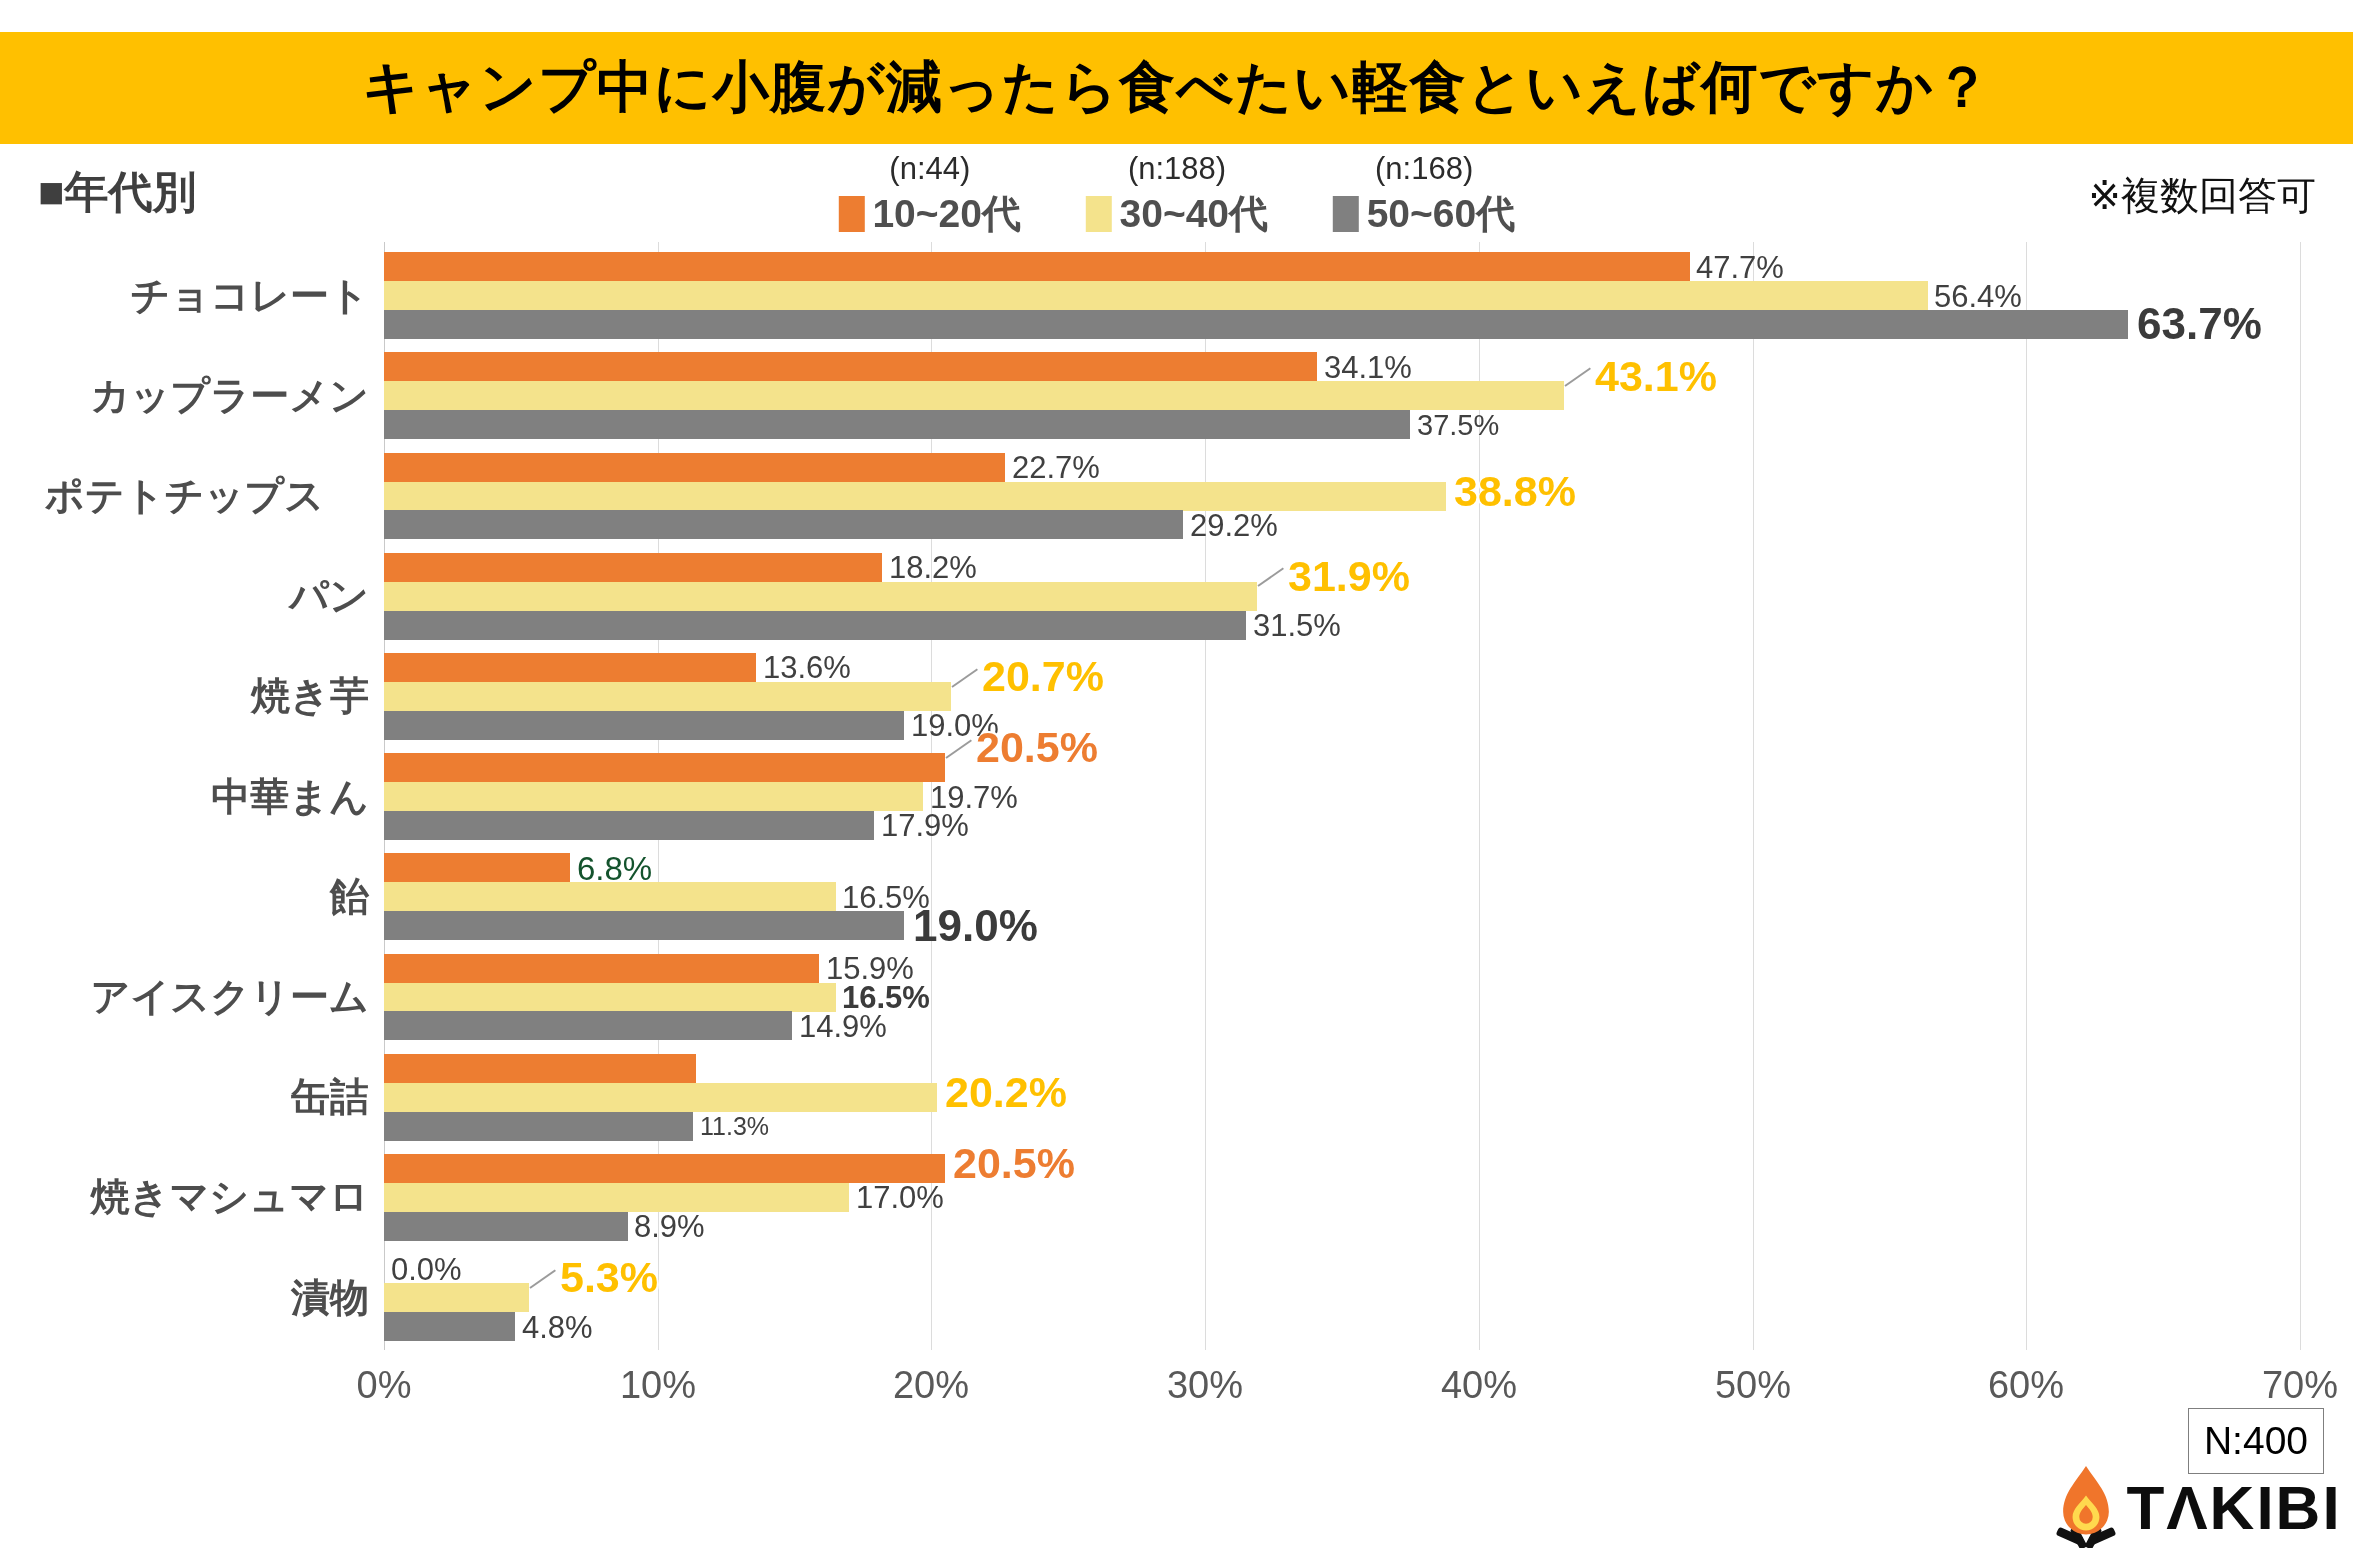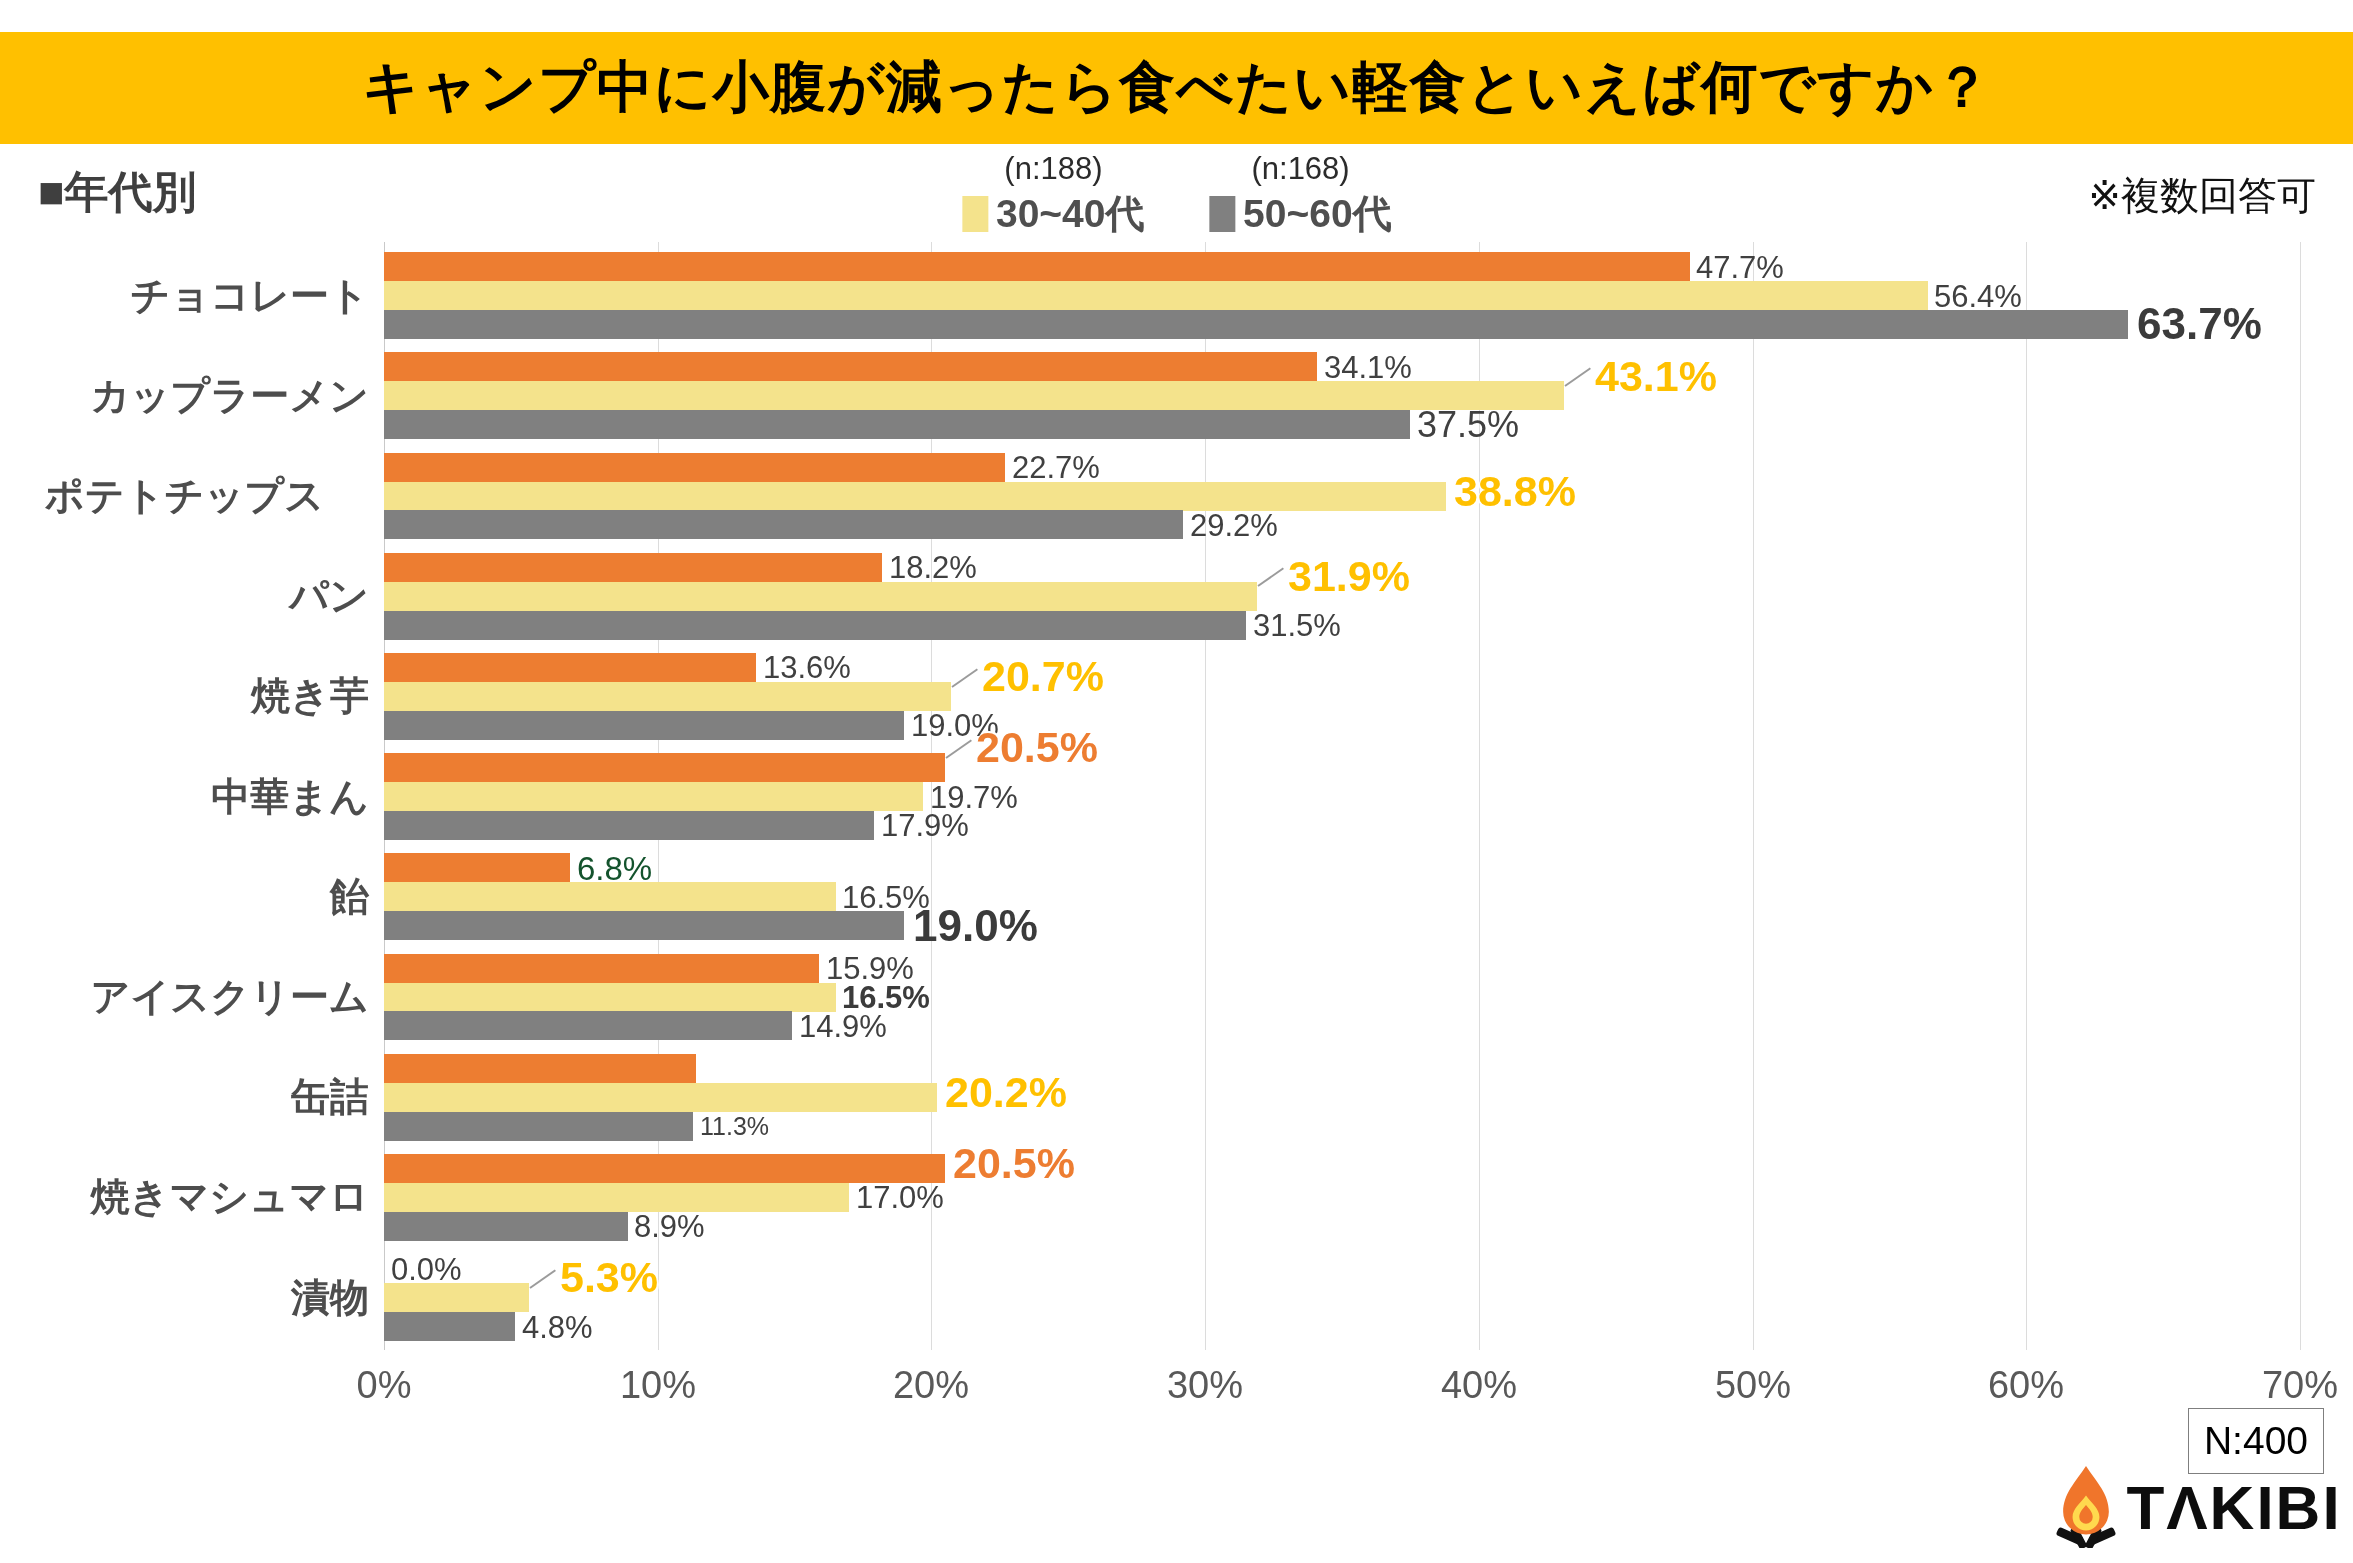--- a/index.html
+++ b/index.html
@@ -57,20 +57,27 @@
 
 <div class="canvas">
 
   <div class="abs title-band">
     <div class="t">キャンプ中に小腹が減ったら食べたい軽食といえば何ですか？</div>
   </div>
 
   <div class="abs byage">■年代別</div>
 
   <div class="abs legend">
+    <div class="legend-item">
+      <div class="legend-n">(n:44)</div>
+      <div class="legend-row">
+        <span class="legend-swatch" style="background: rgb(237, 125, 49);"></span>
+        <span class="legend-label">10~20代</span>
+      </div>
+    </div>
     <div class="legend-item">
       <div class="legend-n">(n:188)</div>
       <div class="legend-row">
         <span class="legend-swatch" style="background: rgb(244, 227, 140);"></span>
         <span class="legend-label">30~40代</span>
       </div>
     </div>
     <div class="legend-item">
       <div class="legend-n">(n:168)</div>
       <div class="legend-row">
@@ -106,21 +113,21 @@
       <div class="val-label" style="font-size: 31px; font-weight: 400; color: rgb(64, 64, 64); left: 1934px; top: 296px;">56.4%</div>
       <div class="bar" style="left: 384px; top: 310px; width: 1744px; background: rgb(128, 128, 128);"></div>
       <div class="val-label" style="font-size: 44px; font-weight: 700; color: rgb(59, 59, 59); left: 2137px; top: 324px;">63.7%</div>
       <div class="cat-label" style="top: 396px;">カップラーメン</div>
       <div class="bar" style="left: 384px; top: 352px; width: 933px; background: rgb(237, 125, 49);"></div>
       <div class="val-label" style="font-size: 31px; font-weight: 400; color: rgb(64, 64, 64); left: 1324px; top: 367px;">34.1%</div>
       <div class="bar" style="left: 384px; top: 381px; width: 1180px; background: rgb(244, 227, 140);"></div>
       <div class="val-label" style="font-size: 43px; font-weight: 700; color: rgb(255, 192, 0); text-shadow: rgb(255, 255, 255) 2px 2px 0px, rgb(255, 255, 255) -1.3px 1.3px 0px, rgb(255, 255, 255) 1.3px -1.3px 0px; left: 1595px; top: 376px;">43.1%</div>
       <div class="leader" style="left: 1565px; top: 385px;"></div>
       <div class="bar" style="left: 384px; top: 410px; width: 1026px; background: rgb(128, 128, 128);"></div>
-      <div class="val-label" style="font-size: 36px; font-weight: 400; color: rgb(64, 64, 64); left: 1417px; top: 425px;">37.5%</div>
+      <div class="val-label" style="font-size: 29px; font-weight: 400; color: rgb(64, 64, 64); left: 1417px; top: 425px;">37.5%</div>
       <div class="cat-label" style="top: 496px; text-align: center;">ポテトチップス</div>
       <div class="bar" style="left: 384px; top: 453px; width: 621px; background: rgb(237, 125, 49);"></div>
       <div class="val-label" style="font-size: 31px; font-weight: 400; color: rgb(64, 64, 64); left: 1012px; top: 467px;">22.7%</div>
       <div class="bar" style="left: 384px; top: 482px; width: 1062px; background: rgb(244, 227, 140);"></div>
       <div class="val-label" style="font-size: 43px; font-weight: 700; color: rgb(255, 192, 0); text-shadow: rgb(255, 255, 255) 2px 2px 0px, rgb(255, 255, 255) -1.3px 1.3px 0px, rgb(255, 255, 255) 1.3px -1.3px 0px; left: 1454px; top: 491px;">38.8%</div>
       <div class="bar" style="left: 384px; top: 510px; width: 799px; background: rgb(128, 128, 128);"></div>
       <div class="val-label" style="font-size: 31px; font-weight: 400; color: rgb(64, 64, 64); left: 1190px; top: 525px;">29.2%</div>
       <div class="cat-label" style="top: 596px;">パン</div>
       <div class="bar" style="left: 384px; top: 553px; width: 498px; background: rgb(237, 125, 49);"></div>
       <div class="val-label" style="font-size: 31px; font-weight: 400; color: rgb(64, 64, 64); left: 889px; top: 567px;">18.2%</div>

